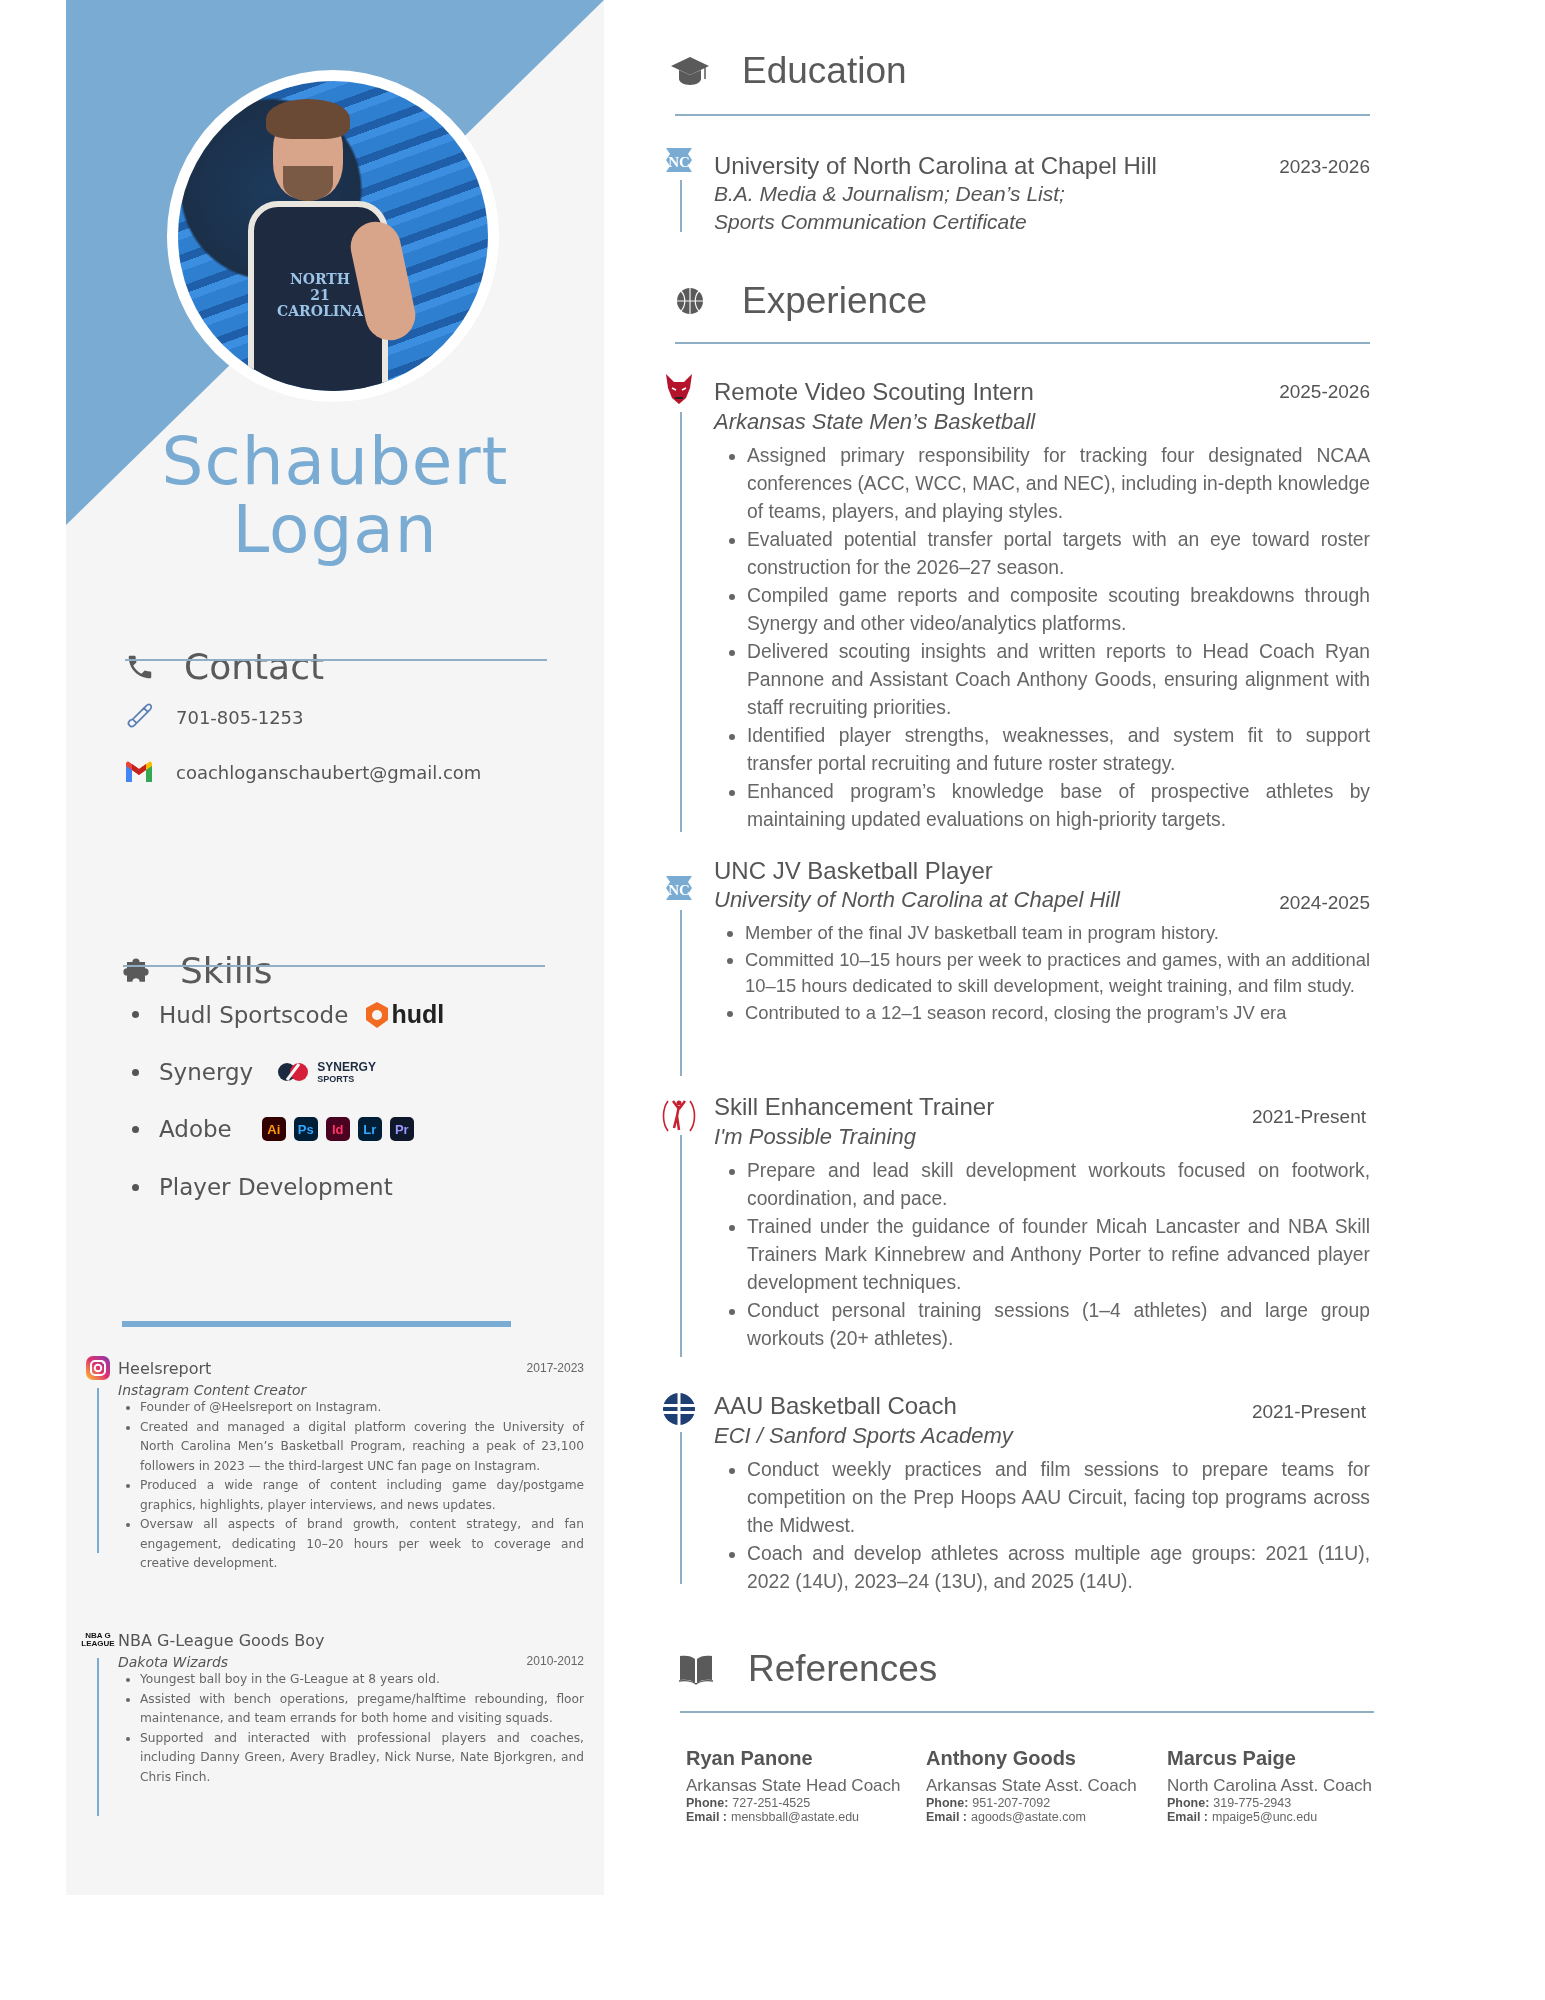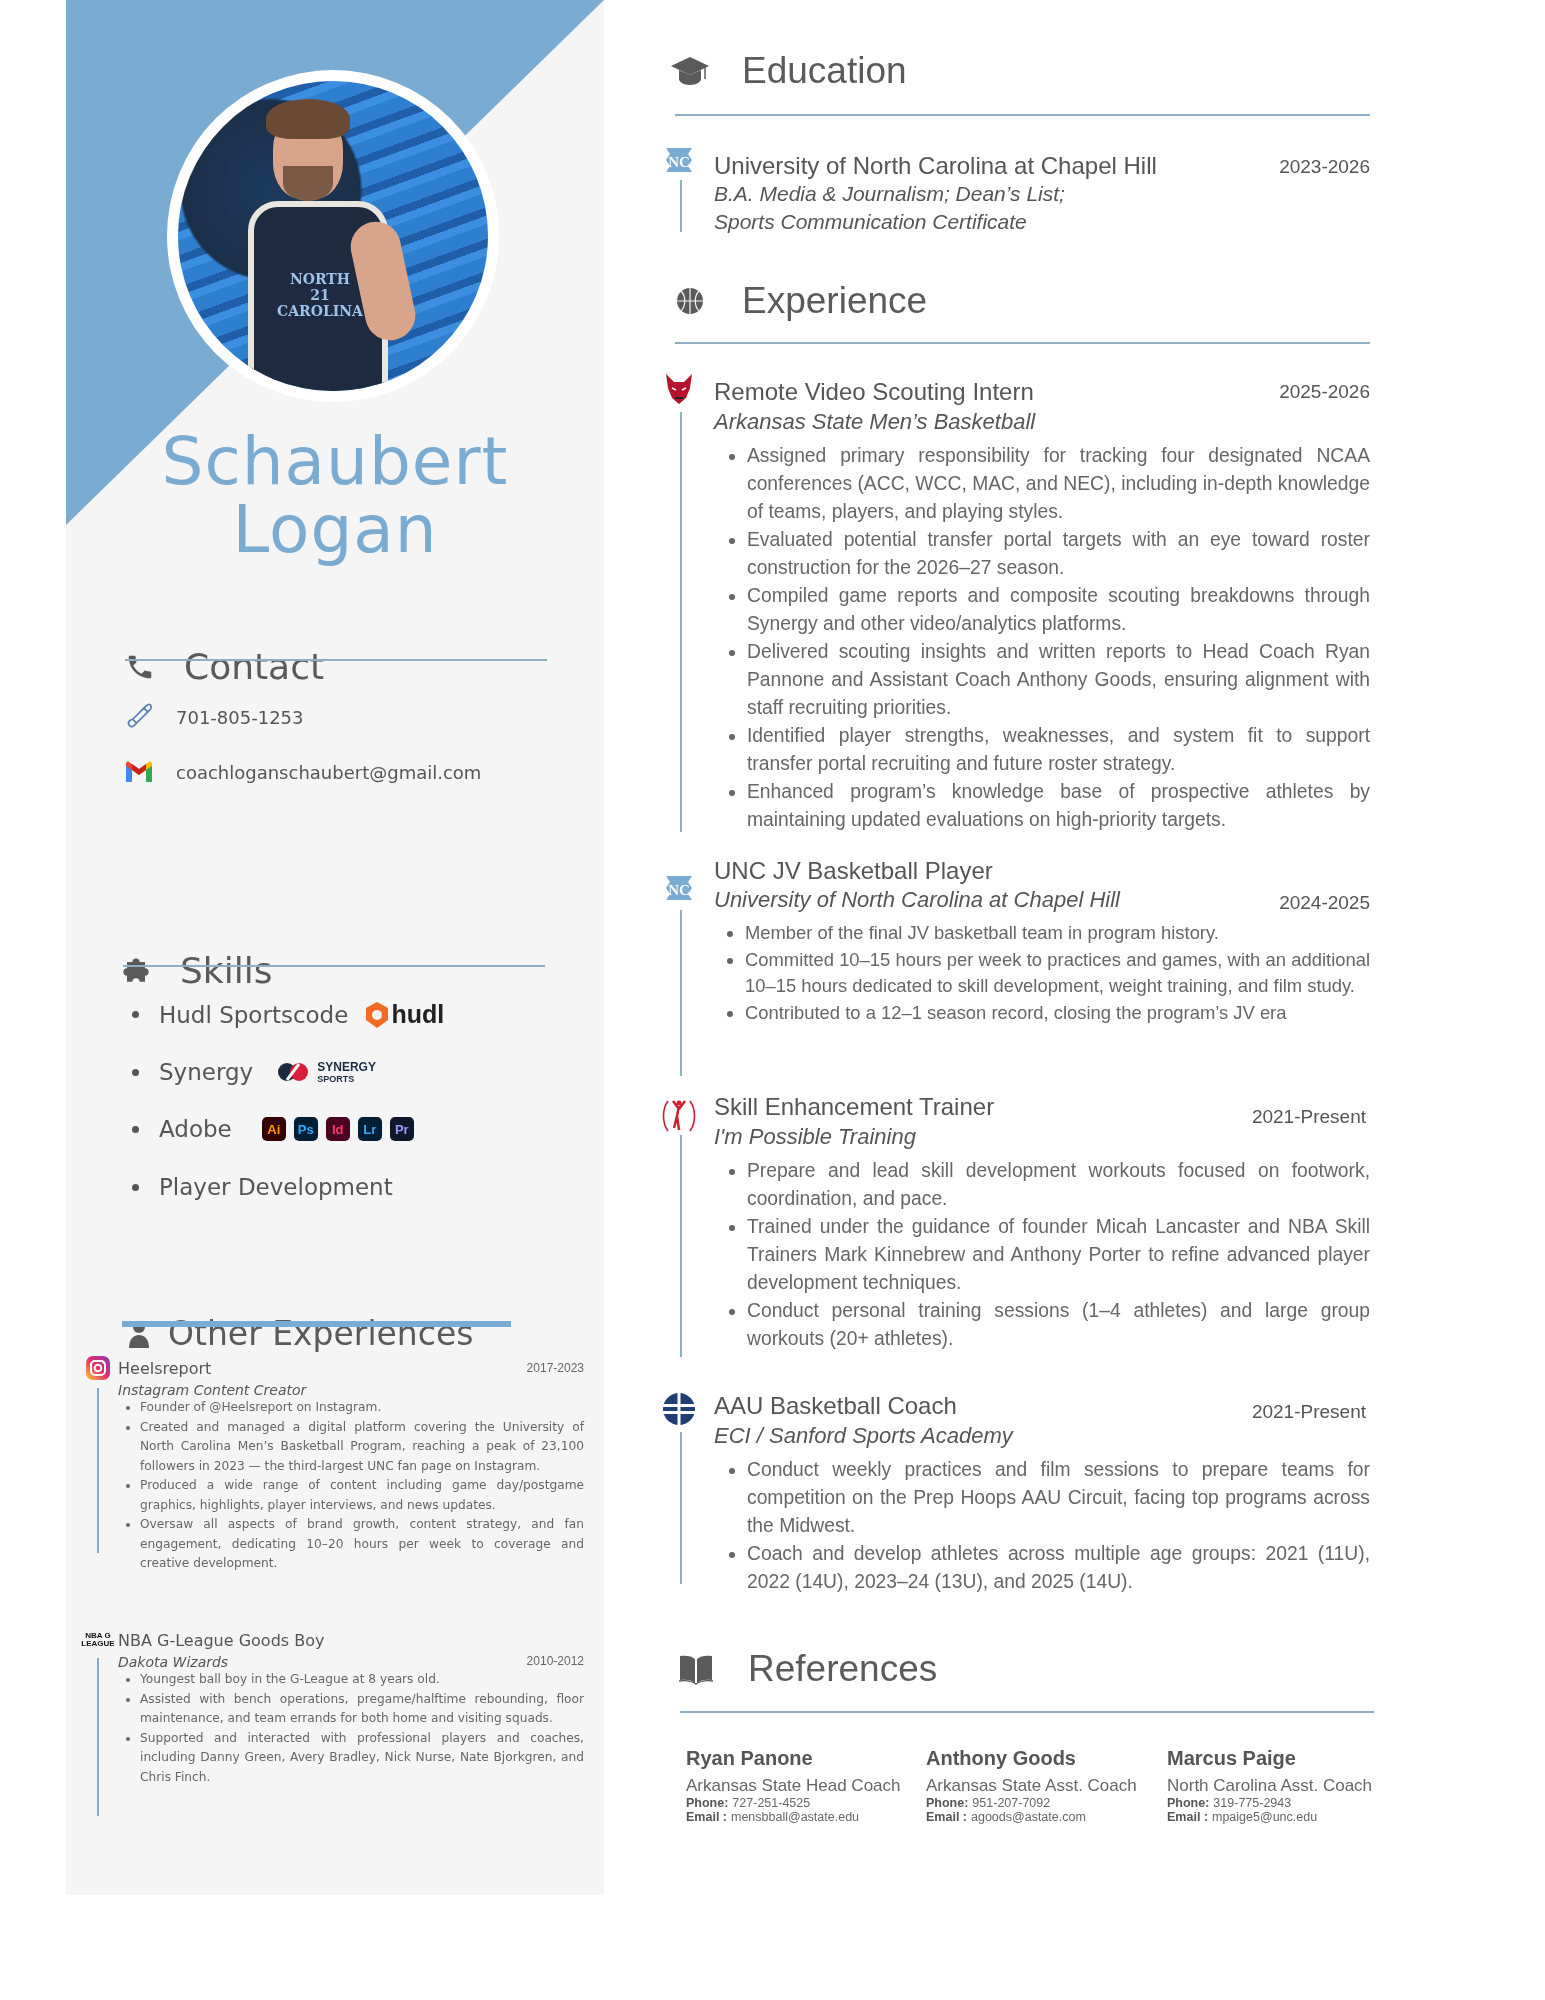--- a/index.html
+++ b/index.html
@@ -148,29 +148,20 @@
       <span class="badge" style="background:#49021f;color:#ff3366;text-align:center;">Id</span>
       <span class="badge" style="background:#001e36;color:#31a8ff;">Lr</span>
       <span class="badge" style="background:#0f172a;color:#9999ff;">Pr</span>
     </span>
   </div>
   <div class="skill" style="top:1174px;">
     <span class="dot"></span>
     <span>Player Development</span>
   </div>
 
-  <div class="lh" style="left:58px;top:1266px;font-size:33px;">
-    <span class="ic" style="margin-right:14px;width:30px;">
-      <svg width="22" height="28" viewBox="0 0 22 28">
-          <circle cx="11" cy="7" r="6" fill="#5a5a5a"></circle>
-          <path d="M1 28c0-8 4-13 10-13s10 5 10 13z" fill="#5a5a5a"></path>
-        </svg>
-    </span>
-    <span>Other Experiences</span>
-  </div>
   <div class="rule" style="left:56px;top:1321px;width:389px;height:6px;background:#7aabd2;"></div>
 
   <div class="oe" style="top:1354px;">
     <div class="vline" style="top:34px;height:165px;"></div>
     <div class="hdr">
       <svg class="logo" viewBox="0 0 28 28">
           <defs>
             <linearGradient id="ig" x1="0" y1="1" x2="1" y2="0">
               <stop offset="0" stop-color="#fdc830"></stop>
               <stop offset=".5" stop-color="#e1306c"></stop>

